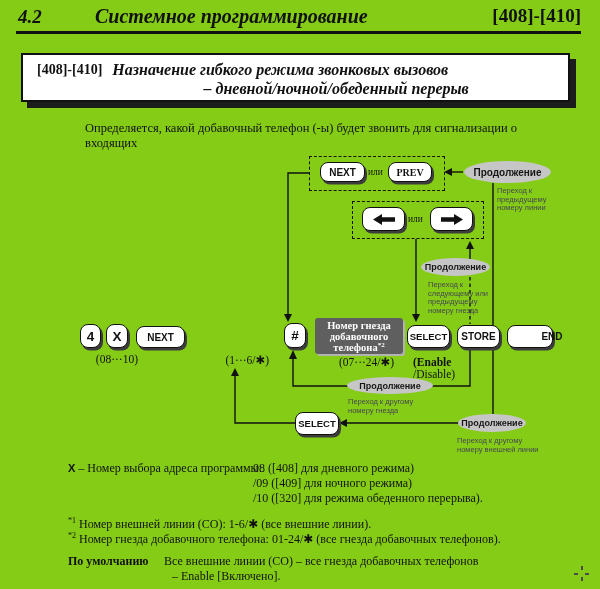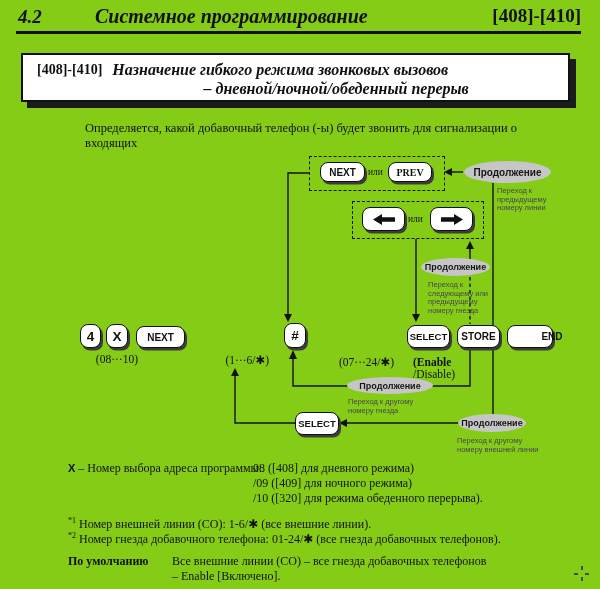--- a/index.html
+++ b/index.html
@@ -118,20 +118,25 @@
       </svg>
   </div>
 
   <div class="key big" style="left:80px;top:324px;width:21px;height:24px;">4</div>
   <div class="key big" style="left:106px;top:324px;width:22px;height:24px;">X</div>
   <div class="key" style="left:136px;top:326px;width:49px;height:22px;">NEXT</div>
 
 
   <div class="key big" style="left:284px;top:323px;width:22px;height:25px;">#</div>
 
+  <div class="fld" style="left:315px;top:318px;width:88px;height:36px;">
+    <div>Номер гнезда</div>
+    <div>добавочного</div>
+    <div><span>телефона</span><sup>*2</sup></div>
+  </div>
 
   <div class="key" style="left:407px;top:325px;width:43px;height:23px;font-size:9.5px;">SELECT</div>
   <div class="key" style="left:457px;top:325px;width:43px;height:23px;">STORE</div>
   <div class="key" style="left:507px;top:325px;width:41px;height:23px;padding-left:44px;">END</div>
   <div class="key" style="left:295px;top:412px;width:44px;height:23px;font-size:9.5px;">SELECT</div>
 
   <div class="lbl" style="left:74px;top:353px;width:64px;">(08···10)</div>
   <div class="lbl" style="left:205px;top:353px;width:64px;">(1···6/✱)</div>
   <div class="lbl" style="left:322px;top:355px;width:72px;">(07···24/✱)</div>
   <div class="en1" style="left:413px;top:356px;">(Enable</div>
@@ -171,21 +176,21 @@
   <div class="note" style="left:253px;top:491px;">/10 ([320] для режима обеденного перерыва).</div>
 
   <div class="note fn" style="left:68px;top:516px;">
     <sup>*1</sup> <span>Номер внешней линии (CO): 1-6/✱ (все внешние линии).</span>
   </div>
   <div class="note fn" style="left:68px;top:531px;">
     <sup>*2</sup> <span>Номер гнезда добавочного телефона: 01-24/✱ (все гнезда добавочных телефонов).</span>
   </div>
 
   <div class="note deflab" style="left:68px;top:554px;">По умолчанию</div>
-  <div class="note" style="left:172px;top:554px;">Все внешние линии (CO) – все гнезда добавочных телефонов</div>
+  <div class="note" style="left:164px;top:554px;">Все внешние линии (CO) – все гнезда добавочных телефонов</div>
   <div class="note" style="left:172px;top:569px;">– Enable [Включено].</div>
 
   <div class="crop">
     <div class="h1"></div>
       <div class="h2"></div>
       <div class="v1"></div>
       <div class="v2"></div>
   </div>
 
 </div>

